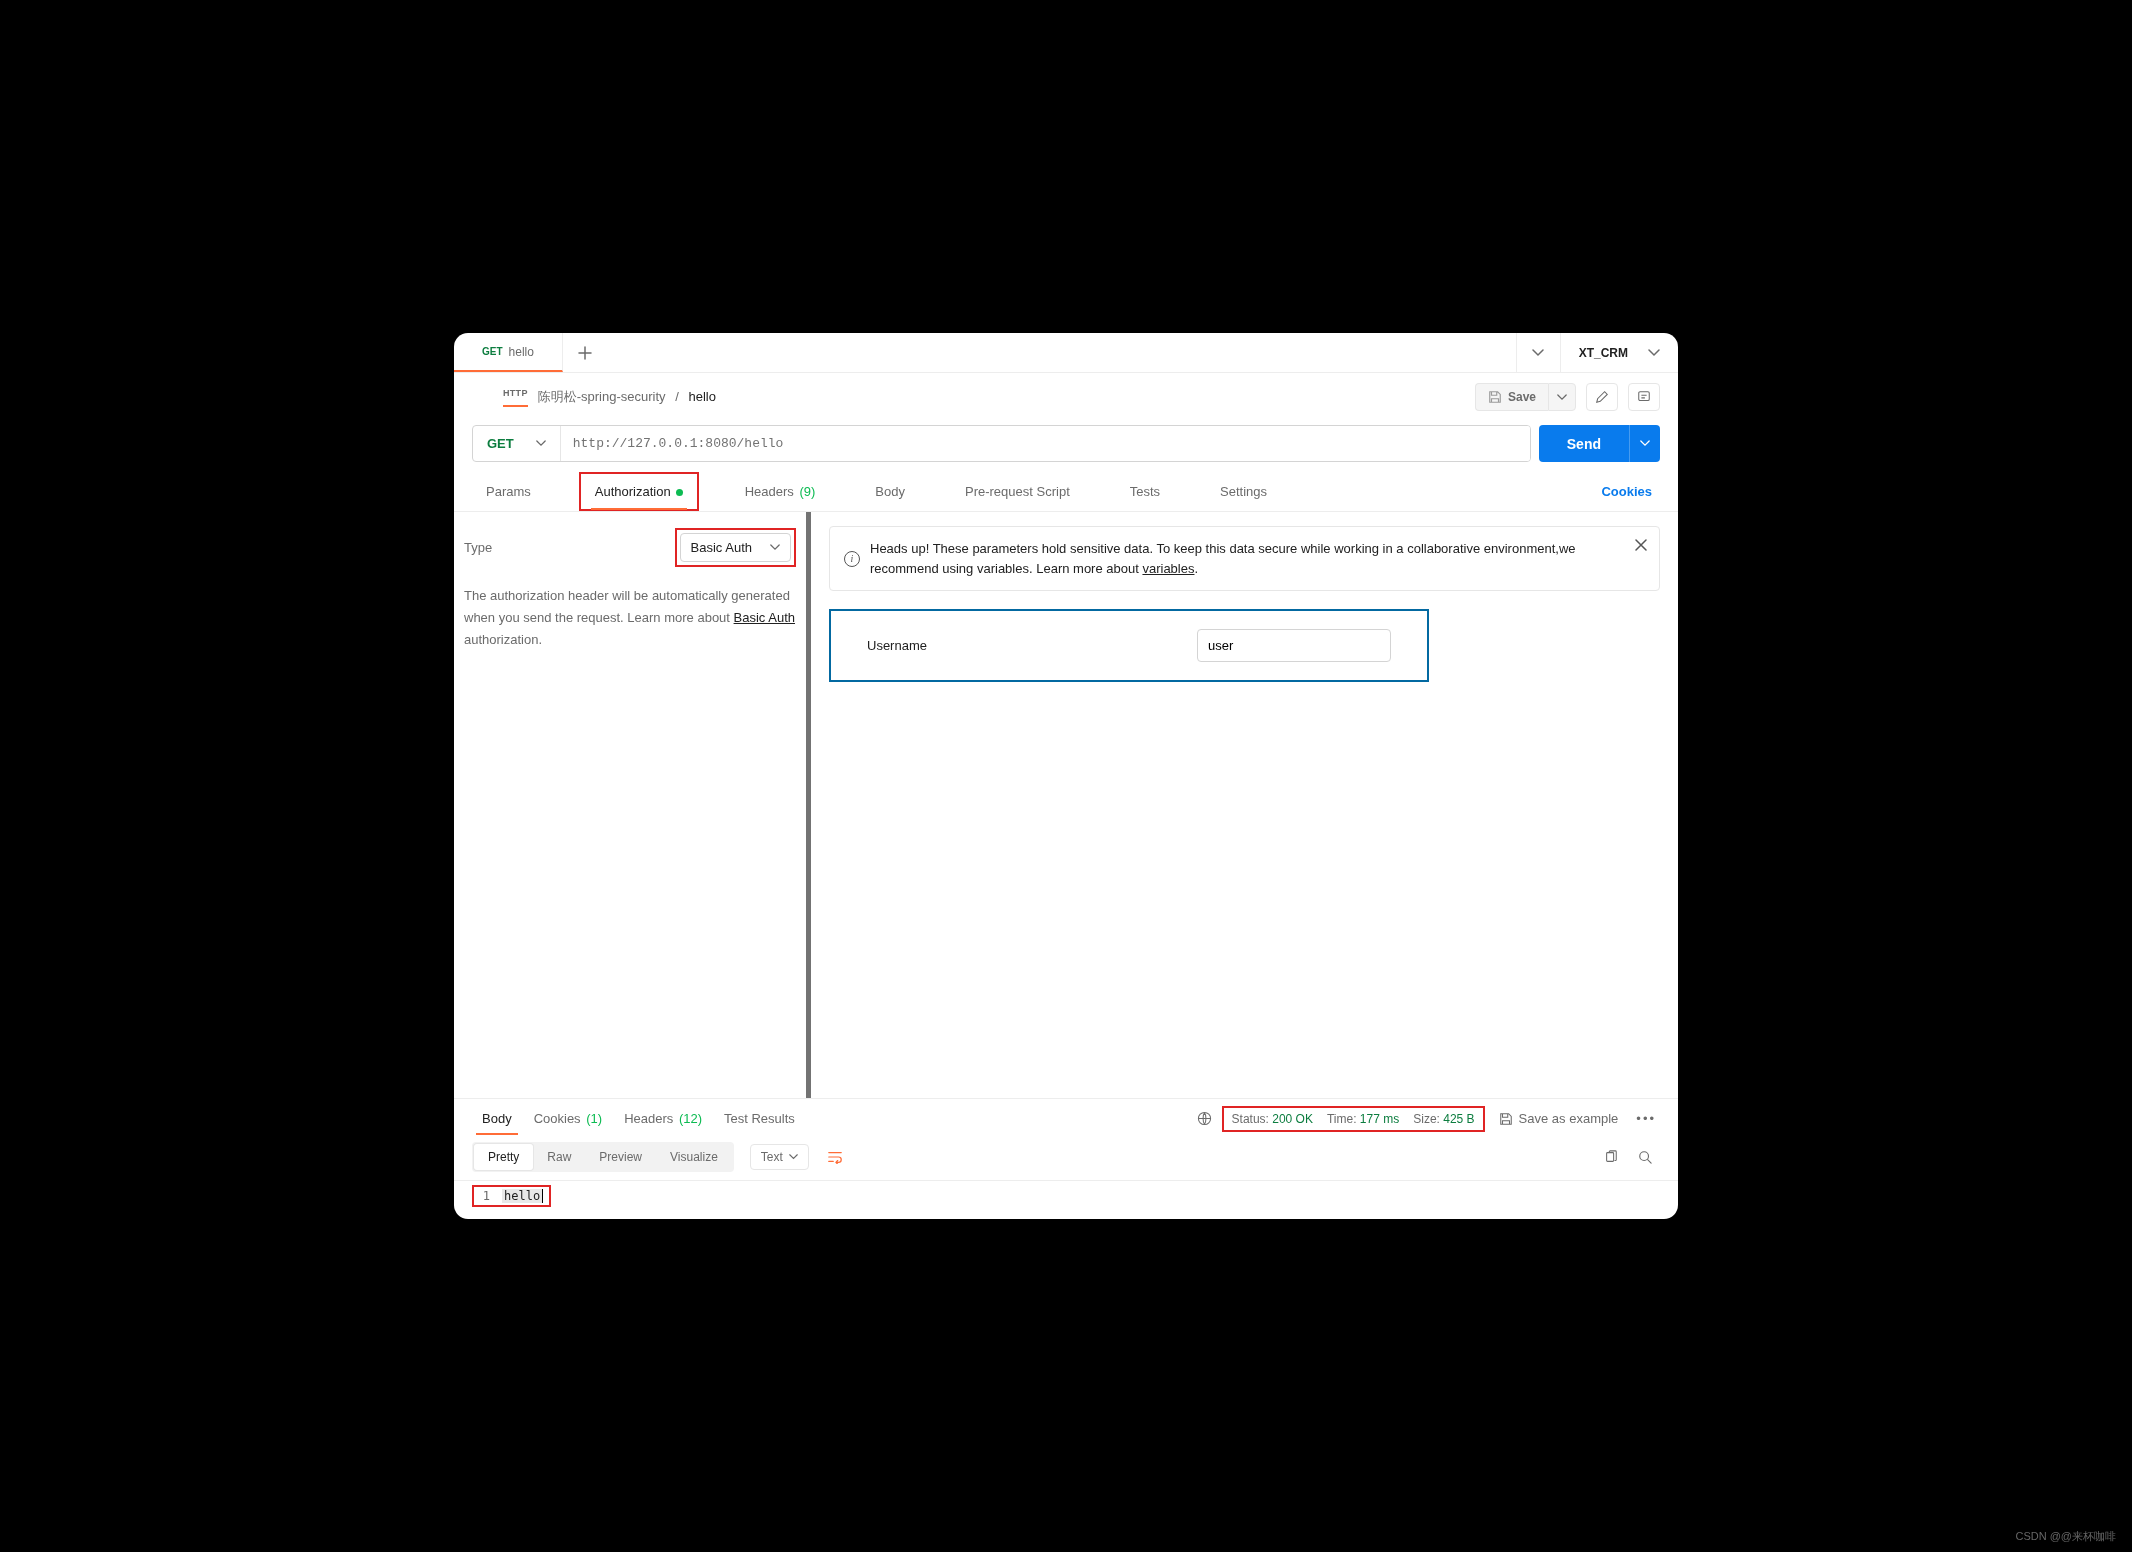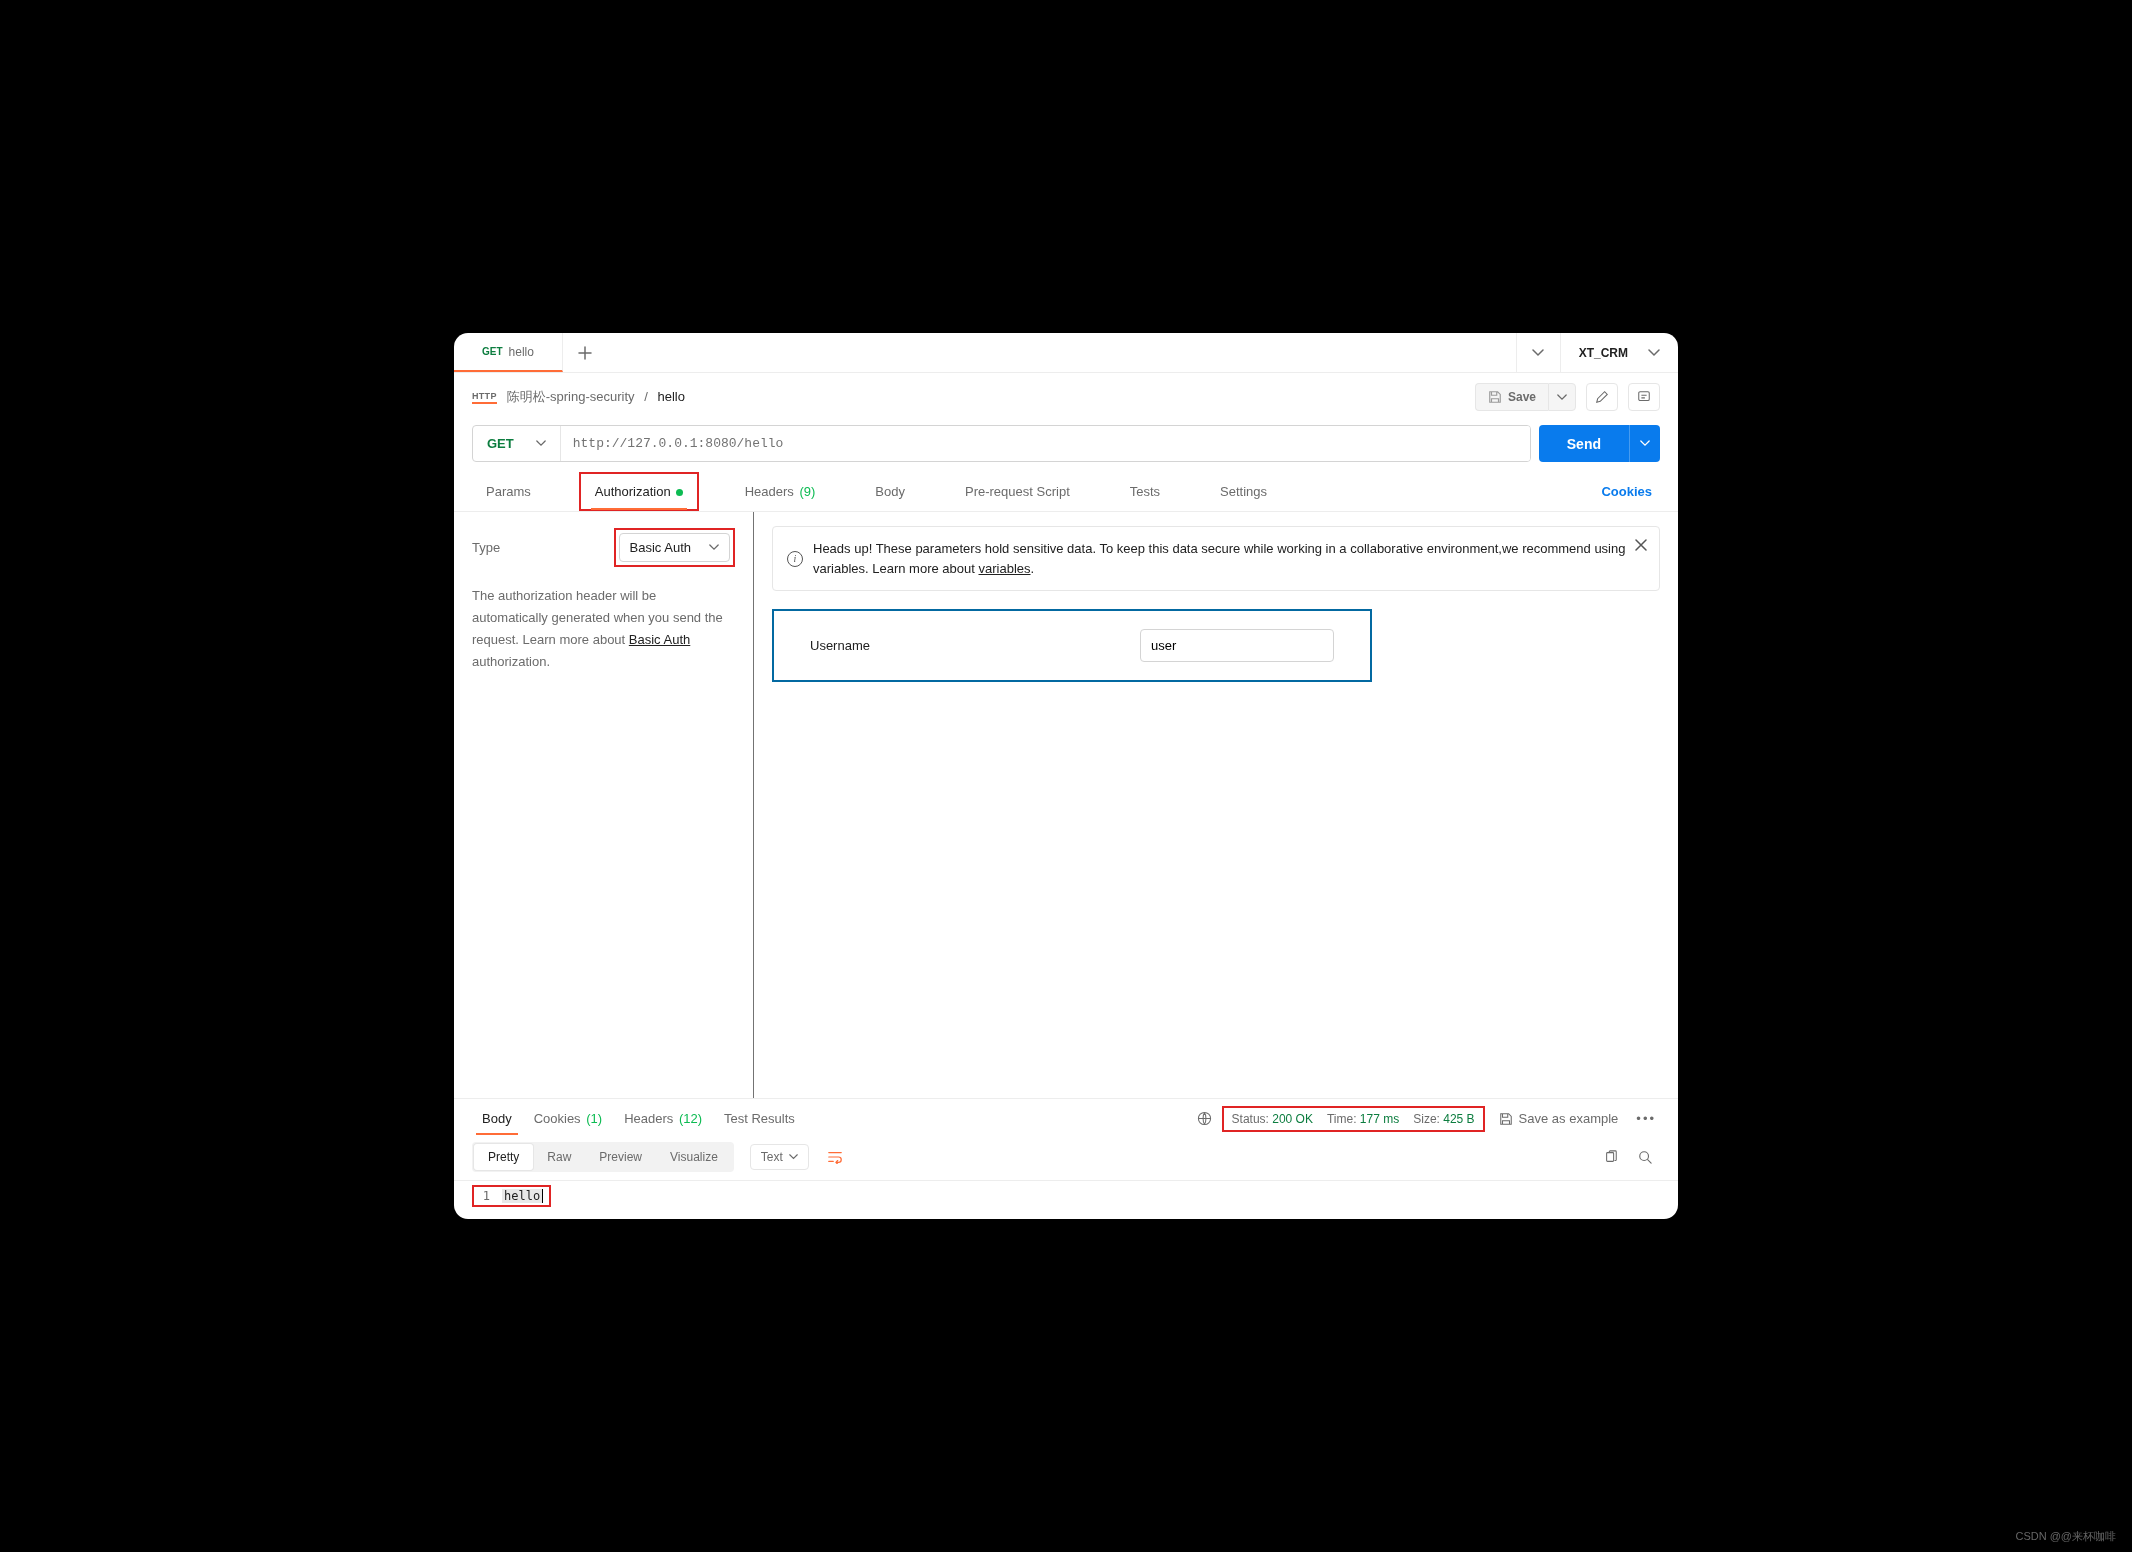--- a/index.html
+++ b/index.html
@@ -13,21 +13,21 @@
 .tab.active { border-bottom: 2px solid #ff6c37; }
 .tab .method { color: #0c7d3f; font-size: 10px; font-weight: 600; }
 .tab .name { color: #6b6b6b; font-size: 12px; }
 .tab-add { width: 44px; display: flex; align-items: center; justify-content: center; color: #6b6b6b; cursor: pointer; }
 .tabs-spacer { flex: 1; }
 .tabs-dd { width: 44px; display: flex; align-items: center; justify-content: center; color: #6b6b6b; cursor: pointer; border-left: 1px solid #ededed; }
 .env-pill { display: flex; align-items: center; padding: 0 18px; gap: 20px; color: #212121; font-size: 12px; font-weight: 600; cursor: pointer; border-left: 1px solid #ededed; }
 
 
 .head-row { display: flex; align-items: center; padding: 10px 18px; gap: 10px; }
-.http-badge { color: #6b6b6b; font-size: 9px; font-weight: 700; border-bottom: 2px solid #ff6c37; padding-bottom: 1px; letter-spacing: .3px; }
+.http-badge { color: #6b6b6b; font-size: 9px; font-weight: 700; border-bottom: 2px solid #ff6c37; padding-bottom: 7px; letter-spacing: .3px; margin-left: 31px; }
 .crumb { color: #6b6b6b; font-size: 13px; }
 .crumb .sep { margin: 0 6px; color: #6b6b6b; }
 .crumb .leaf { color: #212121; }
 .head-spacer { flex: 1; }
 .btn { display: flex; align-items: center; gap: 6px; border: 1px solid #e6e6e6; background: #f5f5f5; border-radius: 4px; padding: 6px 12px; color: #6b6b6b; cursor: pointer; font-size: 12px; }
 .save-split { display: flex; }
 .save-split .btn { border-radius: 4px 0 0 4px; border-right: none; font-weight: bold; }
 .save-split .dd { background: #f5f5f5; border: 1px solid #e6e6e6; border-radius: 0 4px 4px 0; padding: 6px 8px; color: #6b6b6b; cursor: pointer; }
 .icon-btn { border: 1px solid #e6e6e6; background: #fff; border-radius: 4px; padding: 6px 8px; color: #6b6b6b; cursor: pointer; }
 
@@ -46,21 +46,21 @@
 .rtab.active { color: #212121; font-weight: 500; }
 .rtab.active::after { content: ""; position: absolute; left: 10px; right: 10px; bottom: -1px; height: 2px; background: #ff6c37; }
 .rtab .dot { display: inline-block; width: 7px; height: 7px; border-radius: 50%; background: #0cbb52; margin-left: 5px; vertical-align: middle; }
 .rtab .count { color: #0cbb52; margin-left: 2px; }
 .rtab.hl { border: 2px solid #e02424; margin-left: 2px; }
 .req-spacer { flex: 1; }
 .cookies-link { color: #097bed; font-size: 13px; font-weight: 600; cursor: pointer; padding: 10px 8px; }
 
 
 .auth-pane { display: flex; flex: 1; overflow: auto; }
-.auth-left { width: 300px; border-right: 1px solid #737373; padding: 16px 18px; }
+.auth-left { width: 357px; border-right: 5px solid #737373; padding: 16px 10px; }
 .type-row { display: flex; align-items: center; justify-content: space-between; margin-bottom: 18px; }
 .type-lbl { color: #6b6b6b; font-size: 13px; }
 .type-sel-wrap { border: 2px solid #e02424; padding: 3px; display: inline-block; }
 .type-sel { display: flex; align-items: center; gap: 18px; border: 1px solid #d4d4d4; border-radius: 4px; padding: 6px 10px; font-size: 13px; cursor: pointer; background: #fff; }
 .desc { color: #6b6b6b; font-size: 13px; line-height: 1.7; }
 .desc .ulink { color: #212121; text-decoration: underline; cursor: pointer; }
 
 .auth-right { flex: 1; padding: 14px 18px; display: flex; flex-direction: column; }
 .notice { display: flex; align-items: center; gap: 10px; border: 1px solid #e6e6e6; border-radius: 4px; padding: 12px 14px; color: #212121; font-size: 13px; line-height: 1.5; position: relative; }
 .notice .info-ico { flex-shrink: 0; width: 16px; height: 16px; border: 1.5px solid #555; border-radius: 50%; display: flex; align-items: center; justify-content: center; font-size: 10px; color: #555; font-style: italic; font-family: Georgia, serif; }

